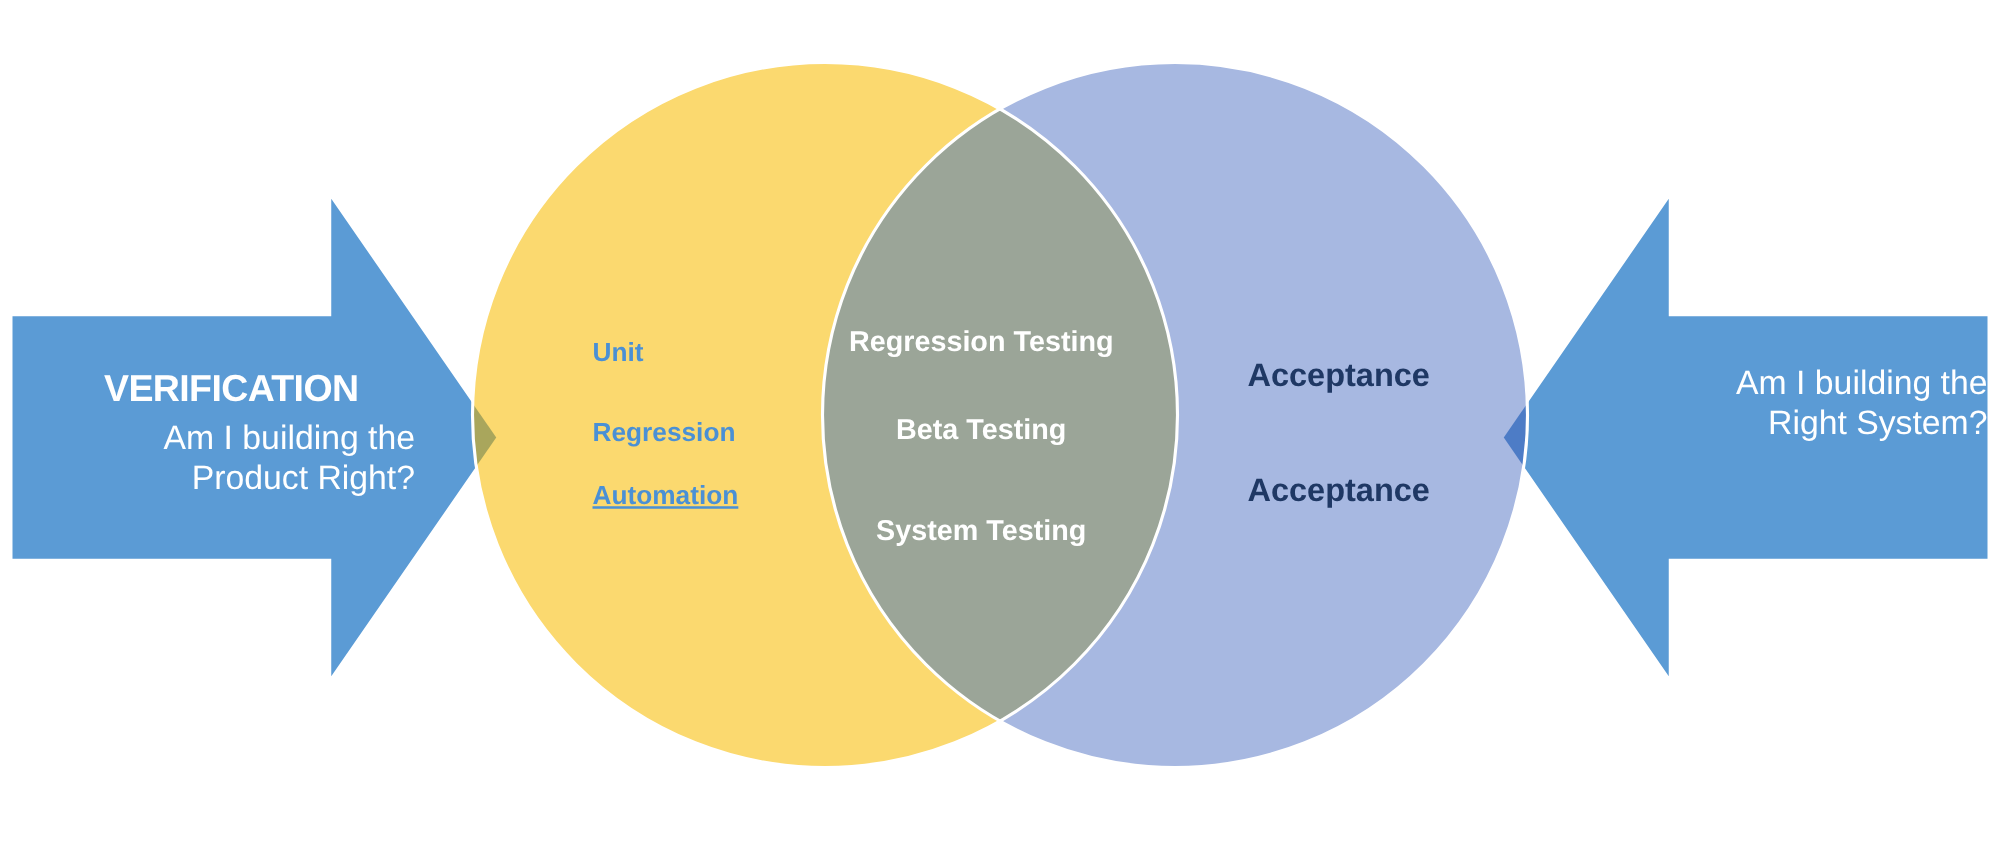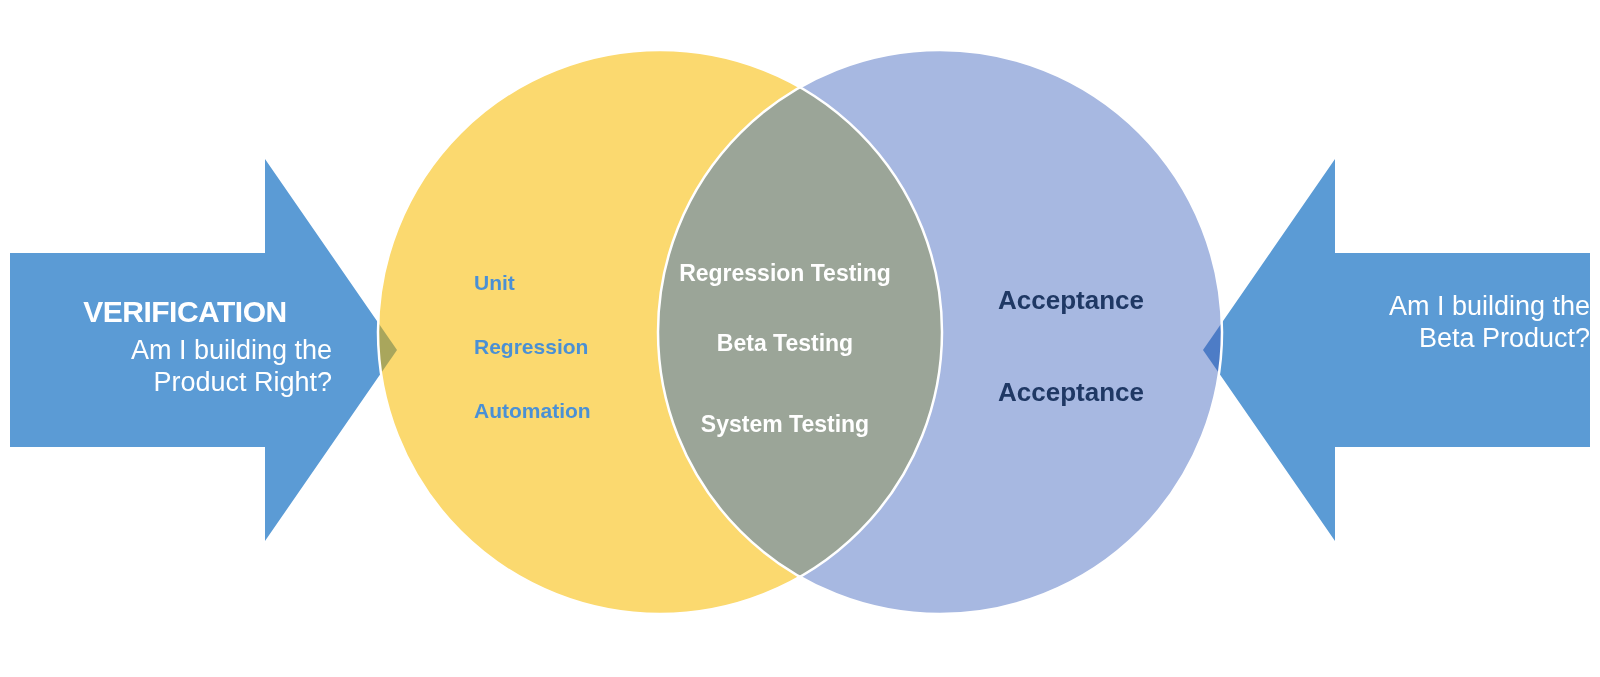--- a/index.html
+++ b/index.html
@@ -107,26 +107,26 @@
   </svg>
 
   <div class="arrow-text-block" style="left:10px; top:290px;">
     <div class="arrow-title">VERIFICATION</div>
     <div class="arrow-subtitle">Am I building the</div>
     <div class="arrow-subtitle">Product Right?</div>
   </div>
 
   <div class="arrow-text-block" style="left:1268px; top:290px;">
     <div class="arrow-subtitle">Am I building the</div>
-    <div class="arrow-subtitle">Beta Product?</div>
+    <div class="arrow-subtitle">Right System?</div>
   </div>
 
   <div class="txt left-item" style="top:270px;">Unit</div>
   <div class="txt left-item" style="top:334px;">Regression</div>
-  <div class="txt left-item" style="top:398px;">Automation</div>
+  <div class="txt left-item" style="top:384px;text-decoration:underline;">Automation</div>
 
   <div class="txt overlap-item" style="top:329px;">Beta Testing</div>
   <div class="txt overlap-item" style="top:259px;">Regression Testing</div>
   <div class="txt overlap-item" style="top:410px;">System Testing</div>
 
   <div class="txt right-item" style="top:287px;">Acceptance</div>
   <div class="txt right-item" style="top:379px;">Acceptance</div>
 
 </div>
 

